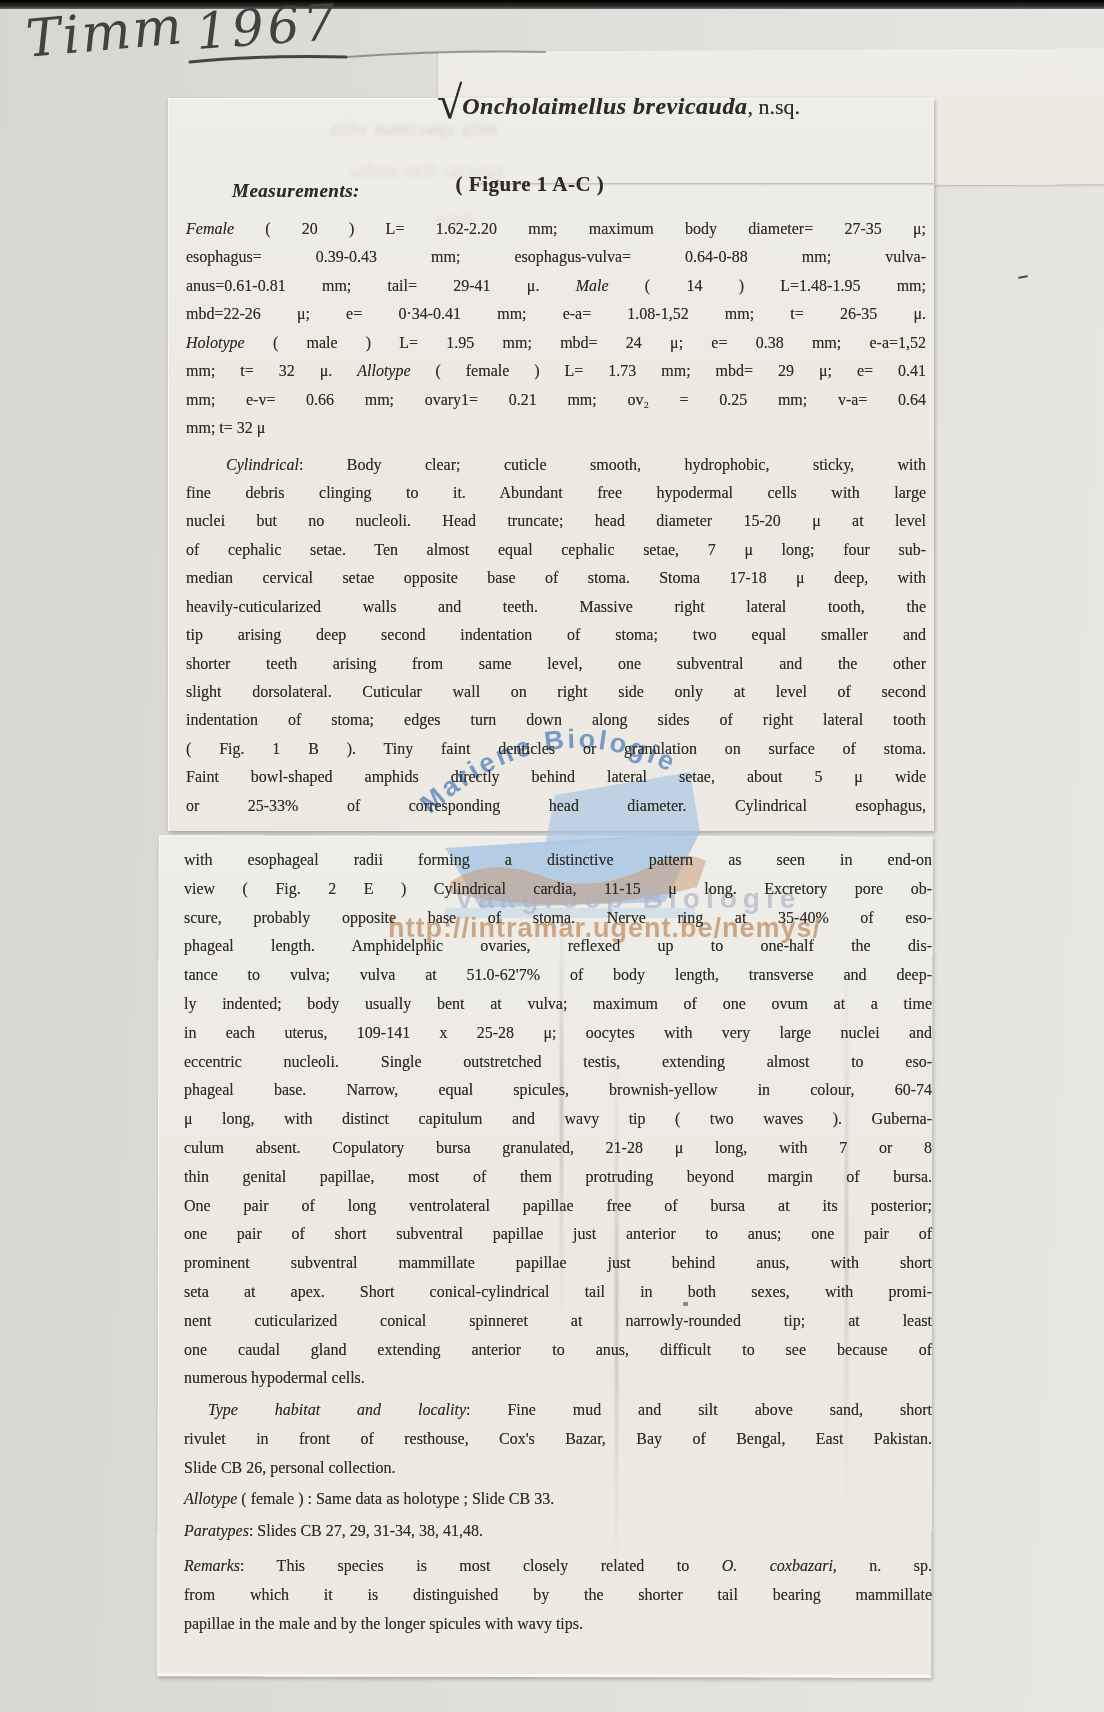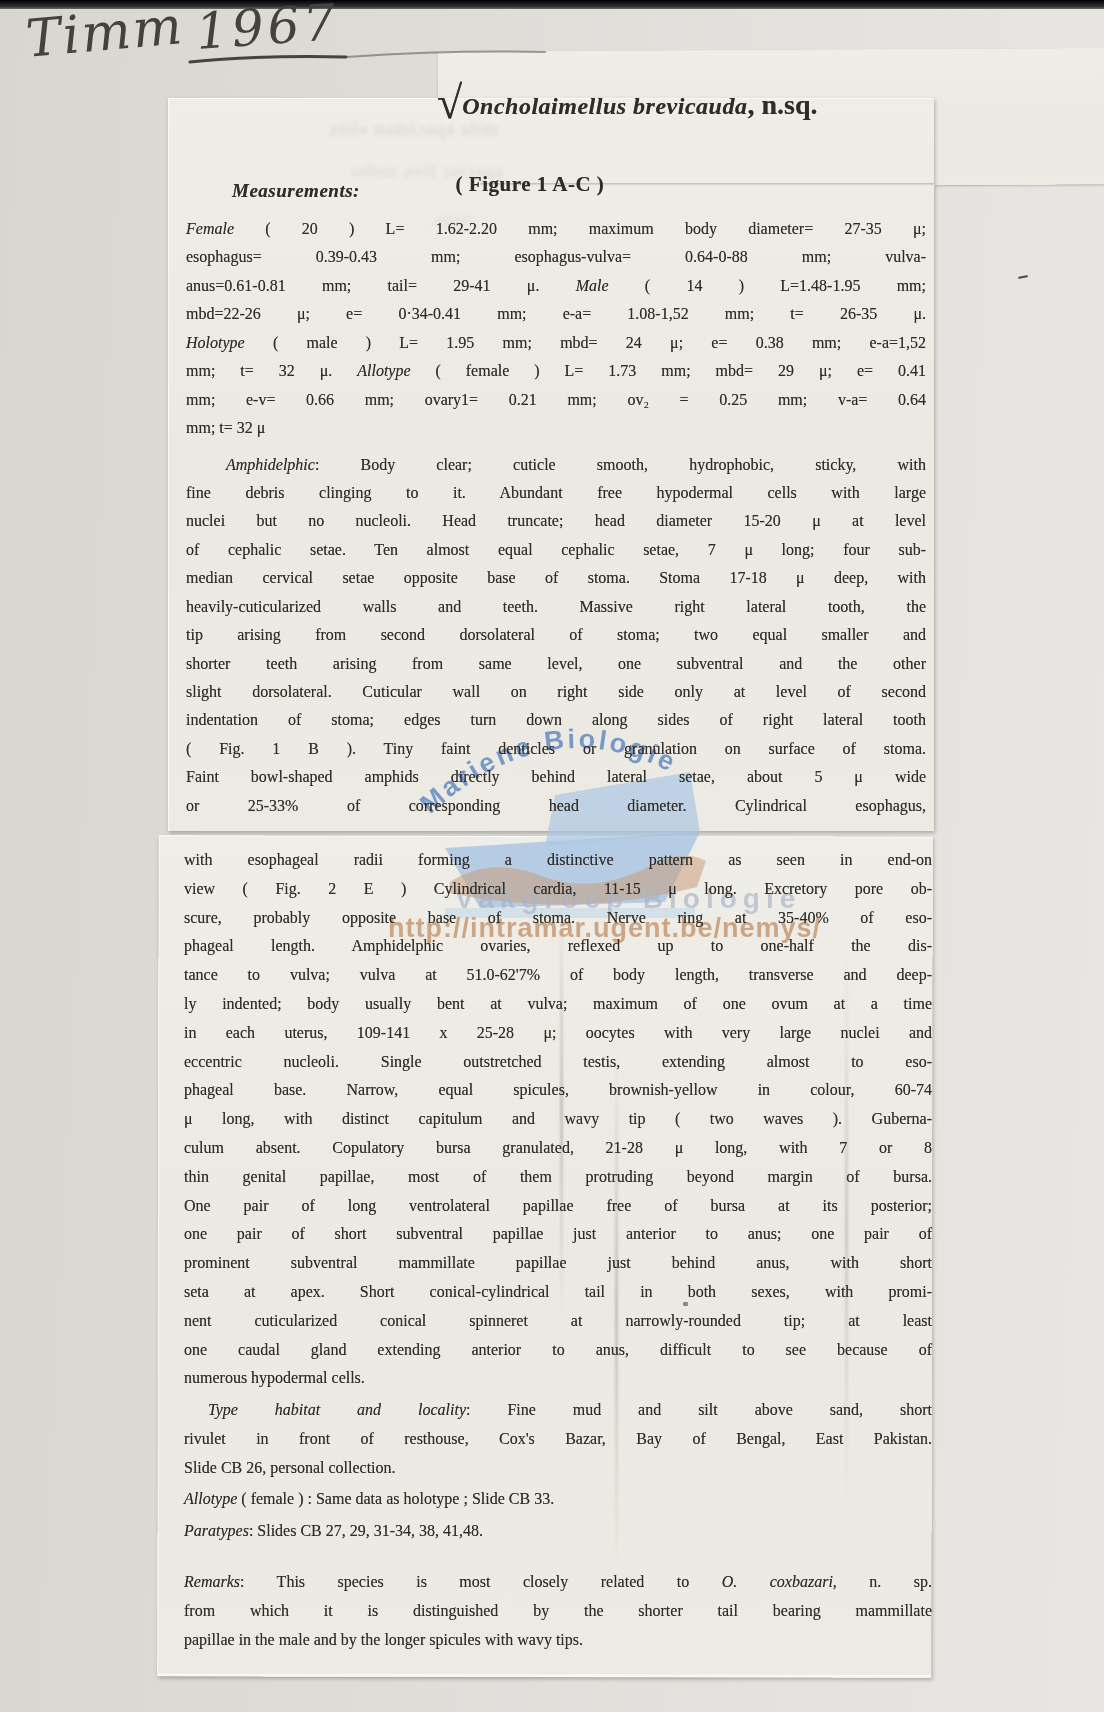--- a/index.html
+++ b/index.html
@@ -28,21 +28,21 @@
   .hw-name{position:absolute;left:26px;top:2px;font-size:52px;font-style:italic;
     font-family:"DejaVu Serif",serif;transform:rotate(-5deg);letter-spacing:2px;}
   .hw-year{position:absolute;left:196px;top:-2px;font-size:50px;font-style:italic;
     font-family:"DejaVu Serif",serif;transform:rotate(-4deg);letter-spacing:4px;}
   .hw-line{position:absolute;left:0;top:0;}
   
   .ink{color:#2e2c25;text-shadow:0 0 .5px rgba(46,44,37,.55);}
   .title-line{position:absolute;left:437px;top:72px;white-space:nowrap;}
   .check{font-size:46px;font-weight:400;position:relative;top:4px;color:#2e2c25;}
   .species{font-size:24px;font-style:italic;font-weight:bold;letter-spacing:.5px;}
-  .title-suffix{font-size:28px;font-weight:bold;}
+  .title-suffix{font-size:22px;font-weight:normal;}
   .figure-line{position:absolute;left:380px;top:140px;width:300px;text-align:center;
     font-size:21px;font-weight:bold;letter-spacing:.5px;margin-top:32px;}
   .meas-heading{position:absolute;left:232px;top:180px;font-size:19px;
     font-style:italic;font-weight:bold;letter-spacing:.5px;}
   .textblock{position:absolute;font-size:16px;}
   .tb1{left:186px;top:215px;width:740px;}
   .tb2{left:184px;top:846px;width:748px;}
   .line{text-align:justify;text-align-last:justify;white-space:normal;}
   .tb1 .line{height:28.45px;line-height:28.45px;}
   .tb2 .line{height:28.8px;line-height:28.8px;}
@@ -115,27 +115,27 @@
 
   <div class="textblock tb1 ink">
       <div class="line"><span class="it">Female</span><span> ( 20 )  L= 1.62-2.20 mm; maximum body diameter= 27-35 μ;</span></div>
       <div class="line"><span>esophagus= 0.39-0.43 mm; esophagus-vulva= 0.64-0-88 mm; vulva-</span></div>
       <div class="line"><span>anus=0.61-0.81 mm; tail= 29-41 μ. </span><span class="it">Male</span><span> ( 14 ) L=1.48-1.95 mm;</span></div>
       <div class="line"><span>mbd=22-26 μ; e= 0·34-0.41 mm; e-a= 1.08-1,52 mm; t= 26-35 μ.</span></div>
       <div class="line"><span class="it">Holotype</span><span> ( male ) L= 1.95 mm; mbd= 24 μ; e= 0.38 mm; e-a=1,52</span></div>
       <div class="line"><span>mm; t= 32 μ. </span><span class="it">Allotype</span><span> ( female ) L= 1.73 mm; mbd= 29 μ; e= 0.41</span></div>
       <div class="line"><span>mm; e-v= 0.66 mm; ovary1= 0.21 mm; ov₂ = 0.25 mm; v-a= 0.64</span></div>
       <div class="line short"><span>mm; t= 32 μ</span></div>
-      <div class="line" style="text-indent: 40px; margin-top: 8px;"><span class="it">Amphidelphic</span><span>: Body clear; cuticle smooth, hydrophobic, sticky, with</span></div>
+      <div class="line" style="text-indent: 40px; margin-top: 8px;"><span class="it">Cylindrical</span><span>: Body clear; cuticle smooth, hydrophobic, sticky, with</span></div>
       <div class="line"><span>fine debris clinging to it.  Abundant free hypodermal cells with large</span></div>
       <div class="line"><span>nuclei but no nucleoli.  Head truncate; head diameter 15-20 μ at level</span></div>
       <div class="line"><span>of cephalic setae.  Ten almost equal cephalic setae, 7 μ long; four sub-</span></div>
       <div class="line"><span>median cervical setae opposite base of stoma. Stoma 17-18 μ deep, with</span></div>
       <div class="line"><span>heavily-cuticularized walls and teeth.  Massive right lateral tooth, the</span></div>
-      <div class="line"><span>tip arising from second dorsolateral of stoma; two equal smaller and</span></div>
+      <div class="line"><span>tip arising deep second indentation of stoma; two equal smaller and</span></div>
       <div class="line"><span>shorter teeth arising from same level, one subventral and the other</span></div>
       <div class="line"><span>slight dorsolateral.  Cuticular wall on right side only at level of second</span></div>
       <div class="line"><span>indentation of stoma; edges turn down along sides of right lateral tooth</span></div>
       <div class="line"><span>( Fig. 1 B ).  Tiny faint denticles or granulation on surface of stoma.</span></div>
       <div class="line"><span>Faint bowl-shaped amphids directly behind lateral setae, about 5 μ wide</span></div>
       <div class="line"><span>or 25-33% of corresponding head diameter.  Cylindrical esophagus,</span></div>
     </div>
   <div class="textblock tb2 ink">
       <div class="line"><span>with esophageal radii forming a distinctive pattern as seen in end-on</span></div>
       <div class="line"><span>view ( Fig. 2 E )  Cylindrical cardia, 11-15 μ long. Excretory pore ob-</span></div>
@@ -154,18 +154,18 @@
       <div class="line"><span>prominent subventral mammillate papillae just behind anus, with short</span></div>
       <div class="line"><span>seta at apex.  Short conical-cylindrical tail in both sexes, with promi-</span></div>
       <div class="line"><span>nent cuticularized conical spinneret at narrowly-rounded tip; at least</span></div>
       <div class="line"><span>one caudal gland extending anterior to anus, difficult to see because of</span></div>
       <div class="line short"><span>numerous hypodermal cells.</span></div>
       <div class="line" style="text-indent: 24px; margin-top: 3px;"><span class="it">Type habitat and locality</span><span>:  Fine mud and silt above sand, short</span></div>
       <div class="line"><span>rivulet in front of resthouse, Cox's Bazar, Bay of Bengal, East Pakistan.</span></div>
       <div class="line short"><span>Slide CB 26, personal collection.</span></div>
       <div class="line short" style="margin-top: 2px;"><span class="it">Allotype</span><span> ( female ) : Same data as holotype ; Slide CB 33.</span></div>
       <div class="line short" style="margin-top: 4px;"><span class="it">Paratypes</span><span>:  Slides CB 27, 29, 31-34, 38, 41,48.</span></div>
-      <div class="line" style="margin-top: 22px;"><span class="it">Remarks</span><span>:  This species is most closely related to </span><span class="it">O.</span><span>  </span><span class="it">coxbazari</span><span>, n. sp.</span></div>
+      <div class="line" style="margin-top: 6px;"><span class="it">Remarks</span><span>:  This species is most closely related to </span><span class="it">O.</span><span>  </span><span class="it">coxbazari</span><span>, n. sp.</span></div>
       <div class="line"><span>from which it is distinguished by the shorter tail bearing mammillate</span></div>
       <div class="line short"><span>papillae in the male and by the longer spicules with wavy tips.</span></div>
     </div>
 
 </div>
 
 </body></html>

